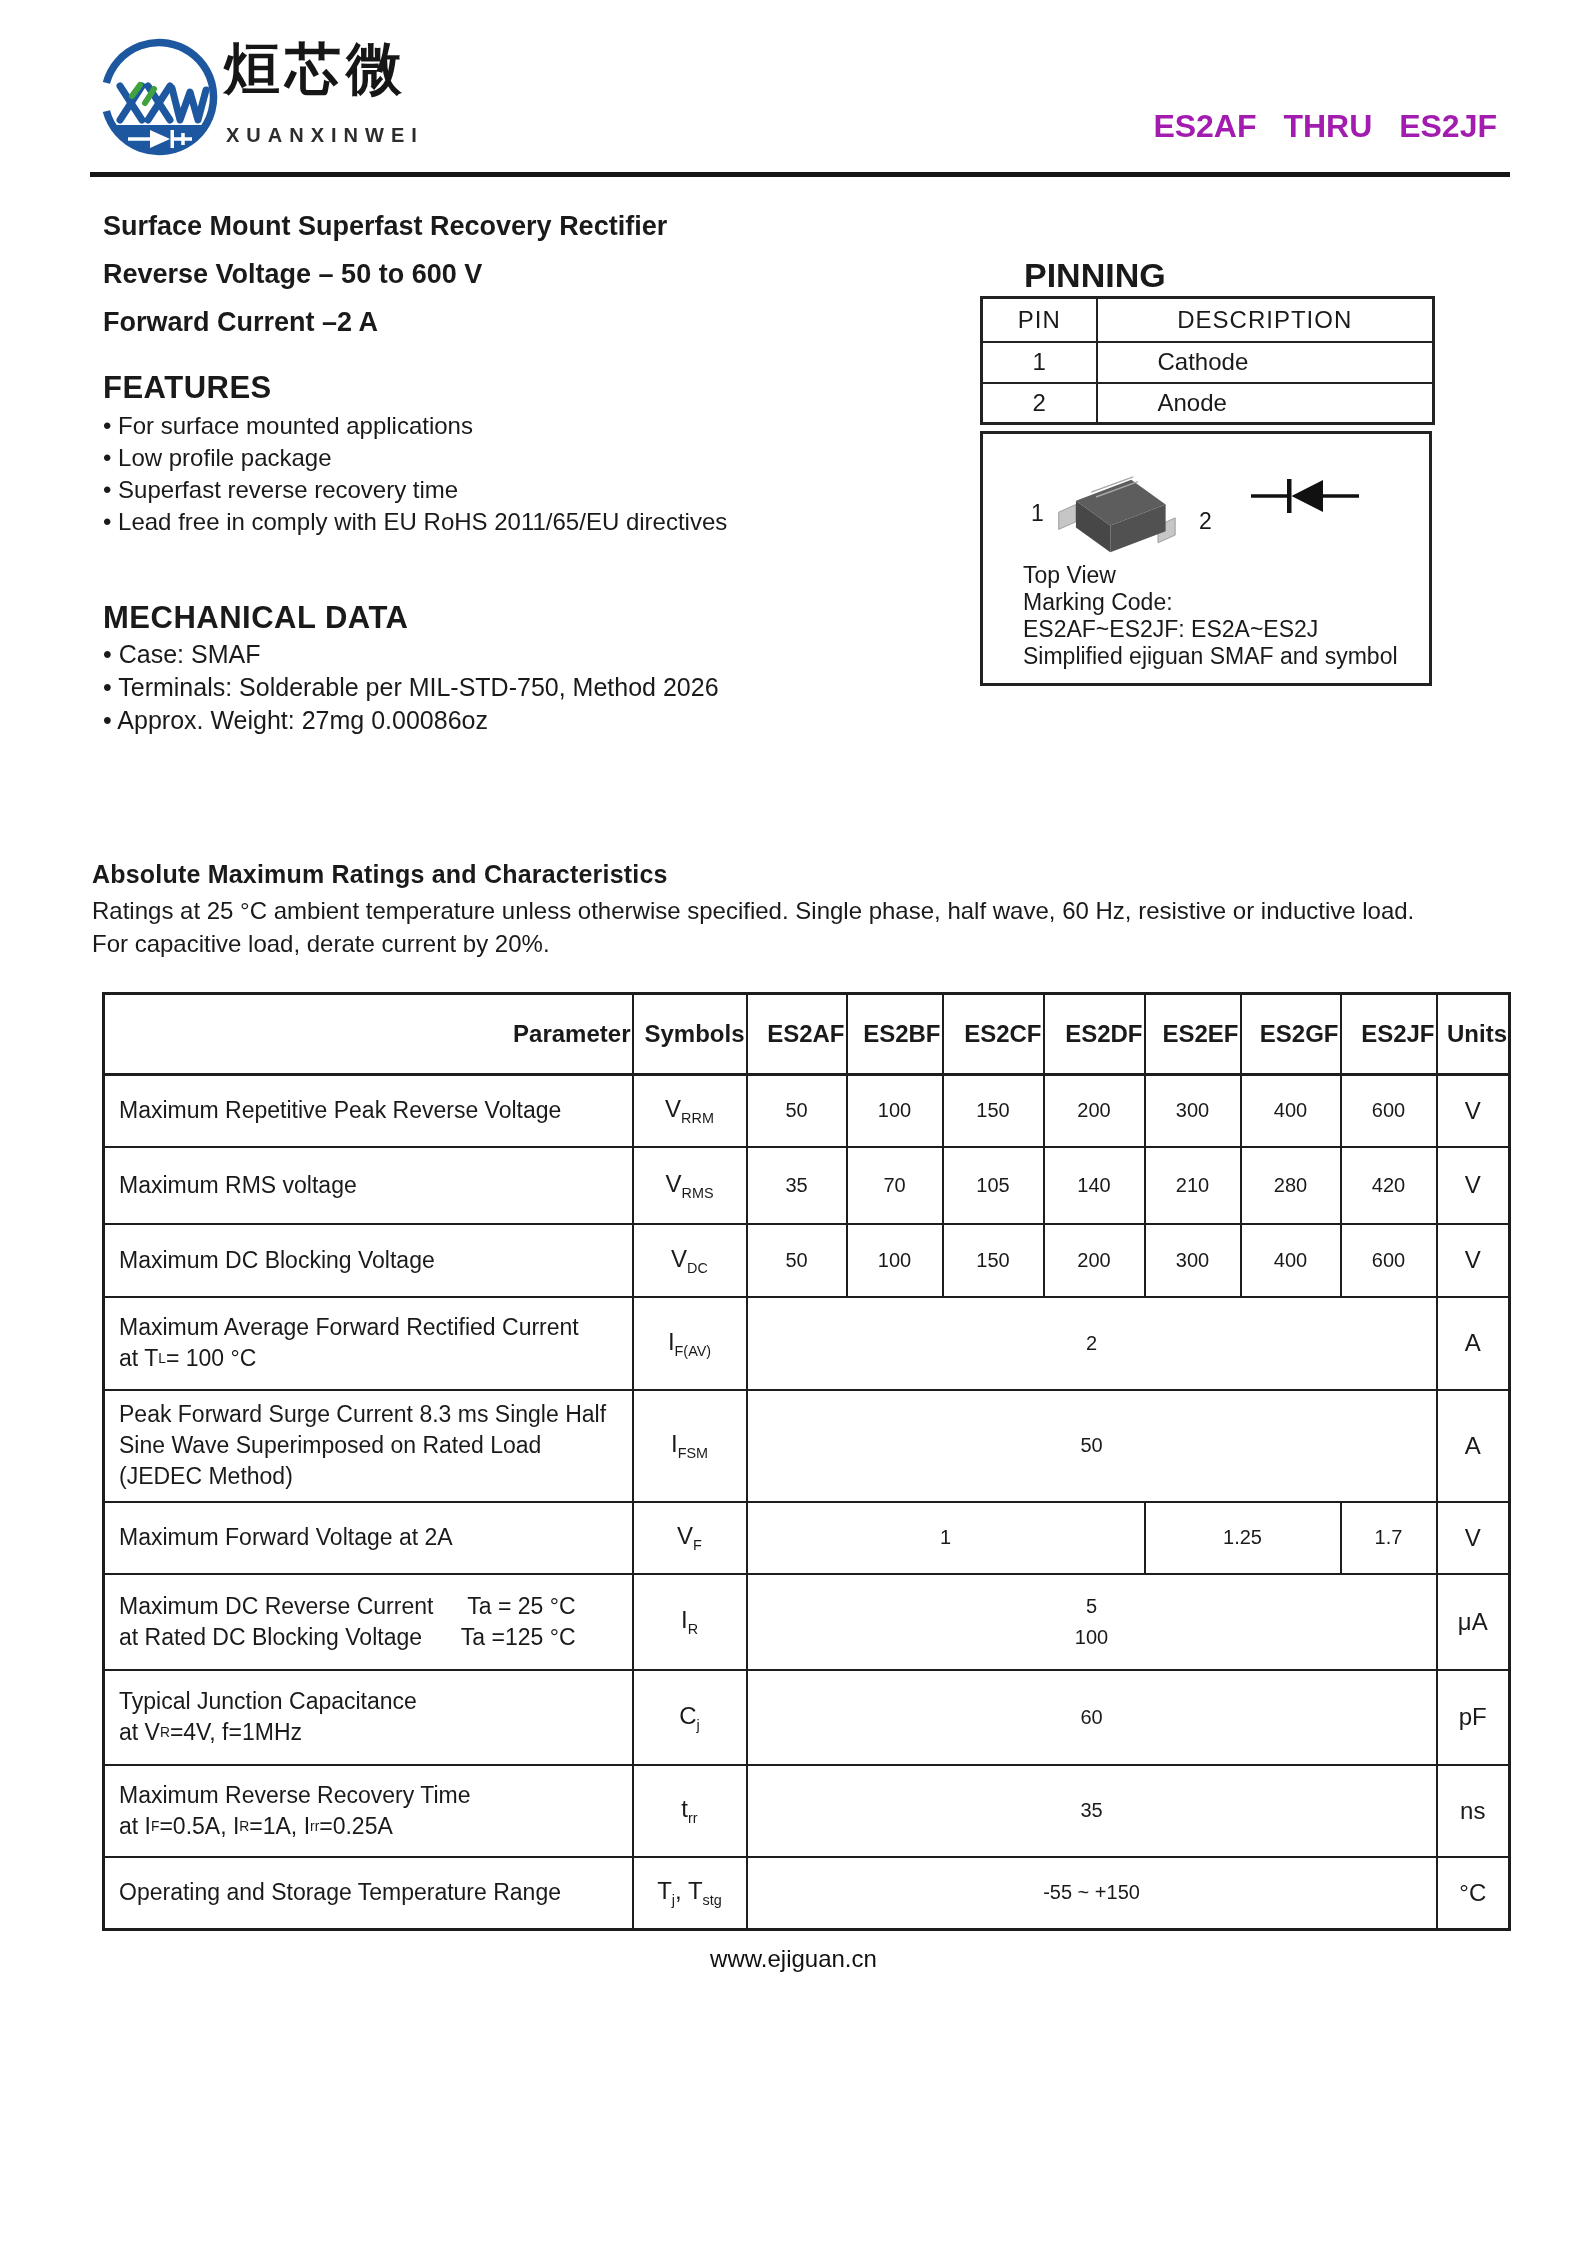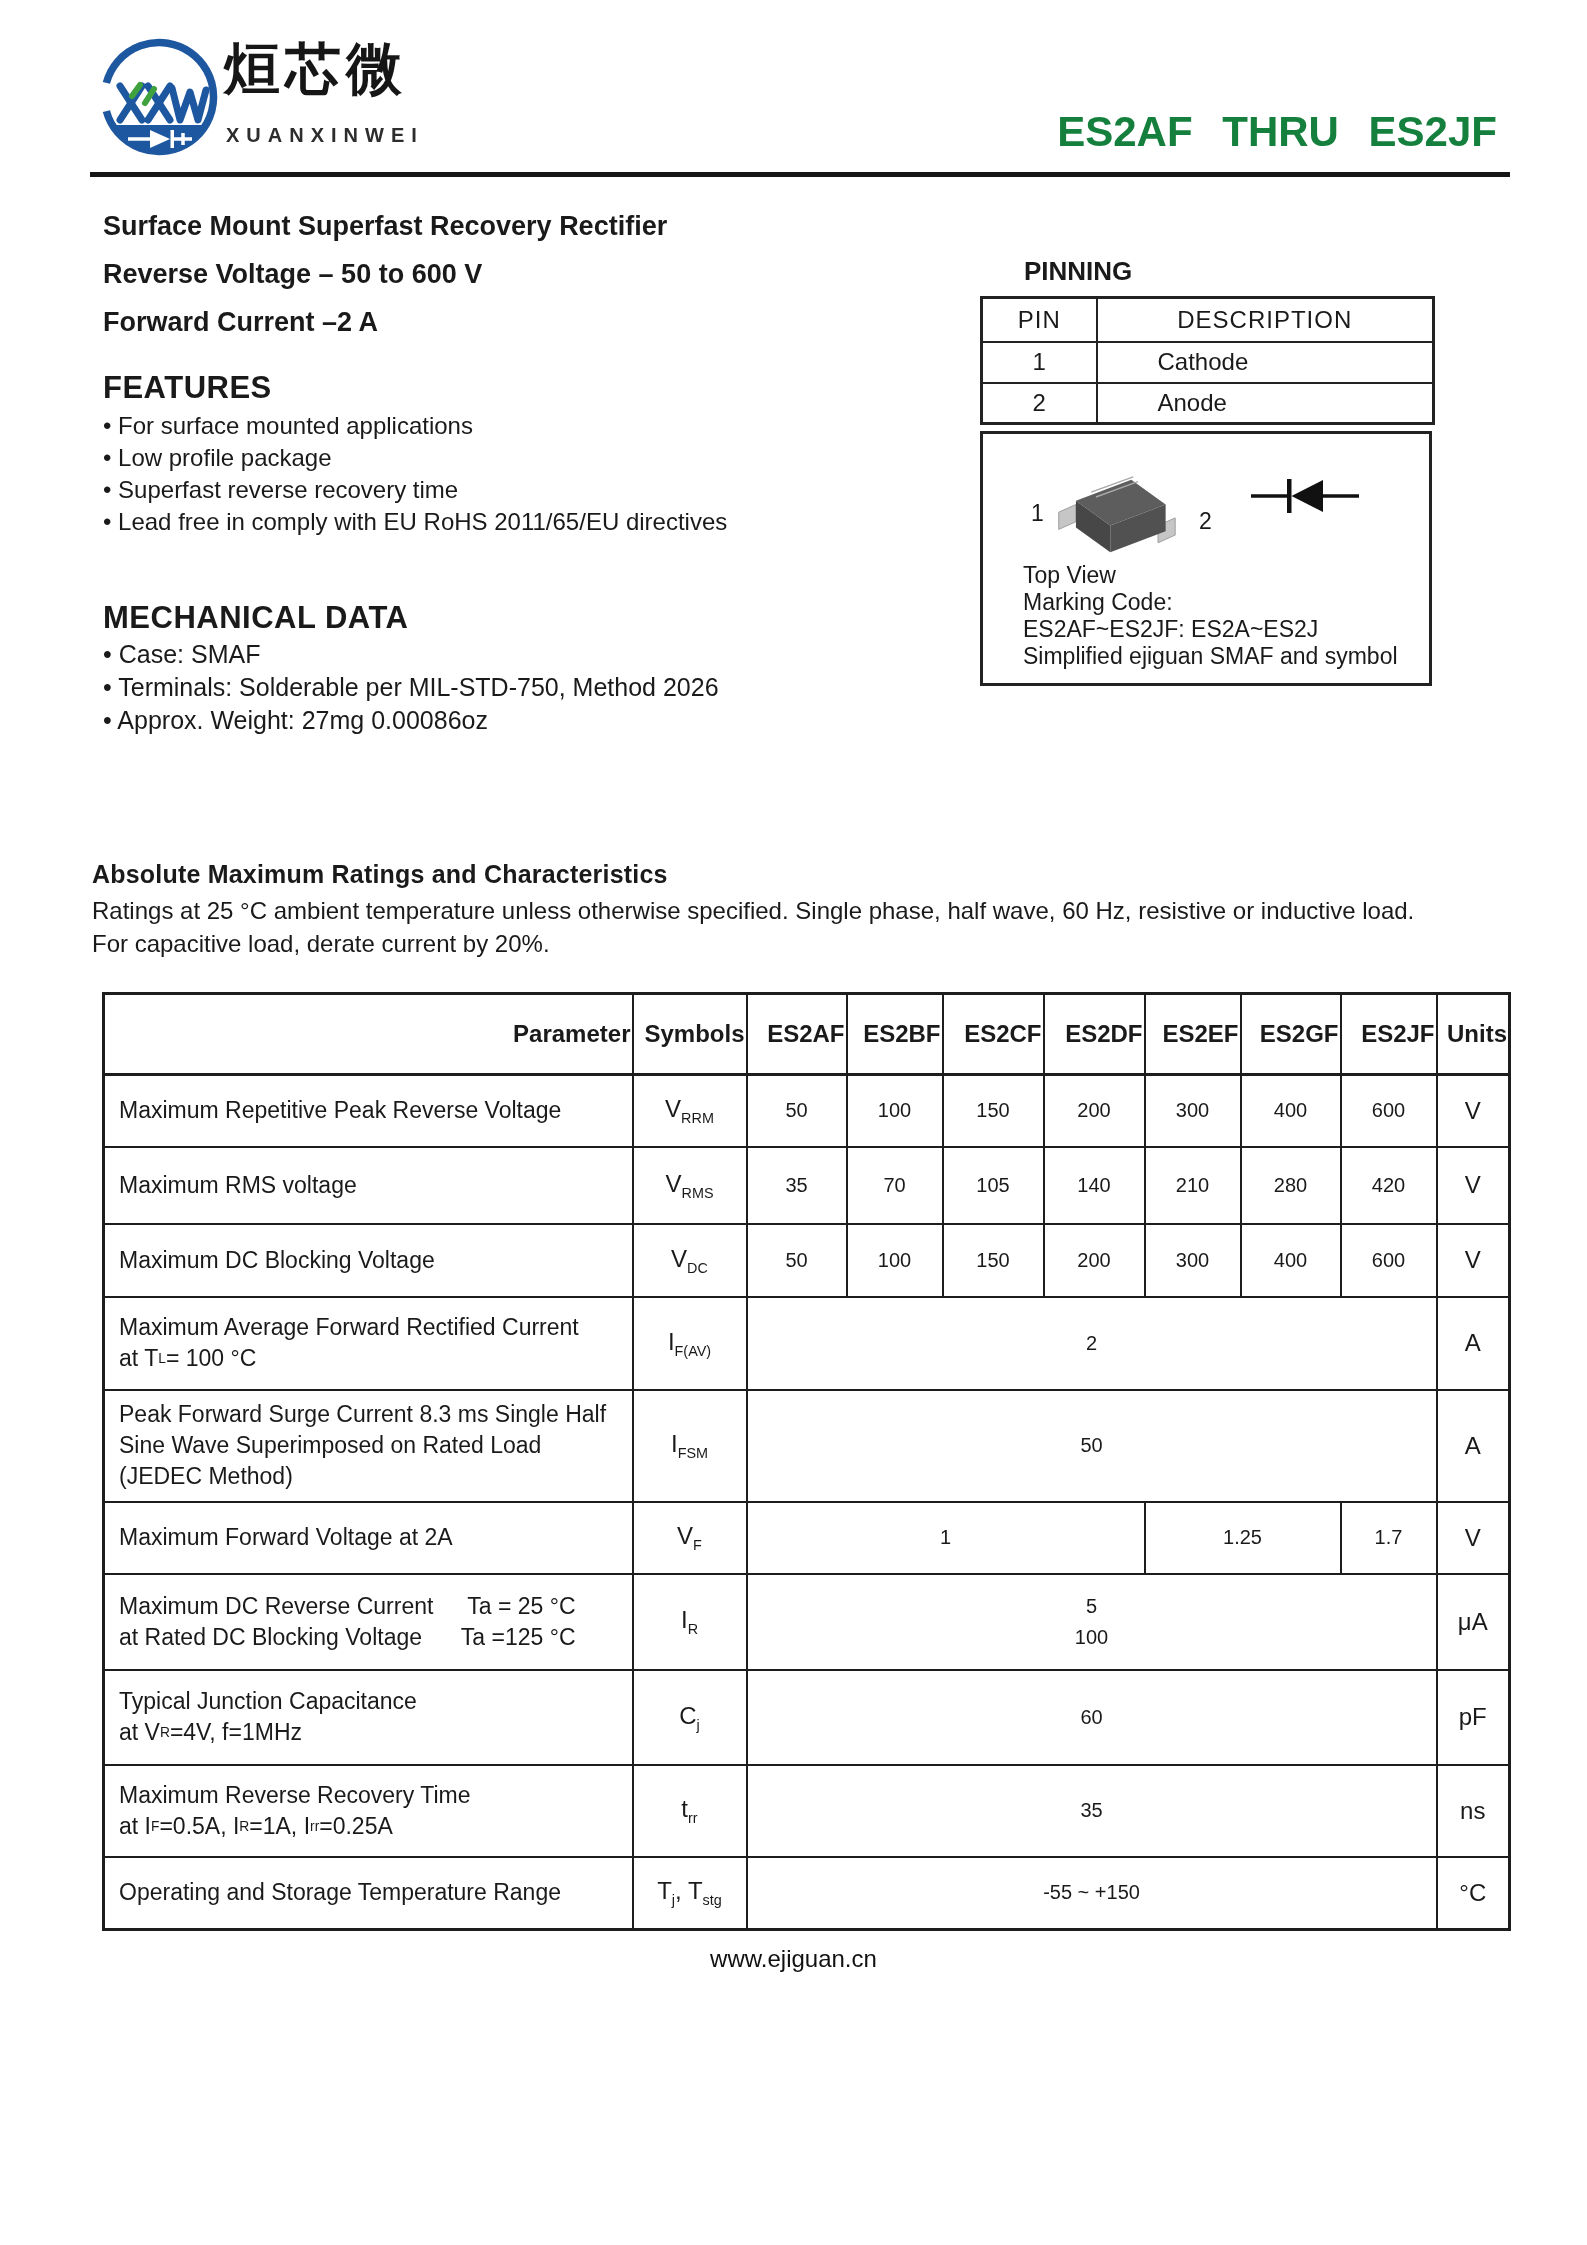--- a/index.html
+++ b/index.html
@@ -4,39 +4,39 @@
 <style>
   html,body{margin:0;padding:0;background:#e8e8e8;}
   .page{position:relative;width:1587px;height:2245px;background:#ffffff;margin:0 auto;
         font-family:"Liberation Sans","DejaVu Sans",sans-serif;color:#1a1a1a;overflow:hidden;}
 
   
   .logo-svg{position:absolute;left:98px;top:36px;width:122px;height:122px;}
   .brand-cn{position:absolute;left:224px;top:32px;font-size:56px;font-weight:900;letter-spacing:5px;color:#161616;
             font-family:"DejaVu Sans","Liberation Sans",sans-serif;}
   .brand-en{position:absolute;left:226px;top:124px;font-size:20px;font-weight:600;letter-spacing:7px;color:#2d2d2d;}
-  .doc-title{position:absolute;right:90px;top:108px;font-size:42px;font-weight:700;word-spacing:18px;color:#15803d;white-space:nowrap;}
+  .doc-title{position:absolute;right:90px;top:108px;font-size:32px;font-weight:700;word-spacing:18px;color:#a21caf;white-space:nowrap;}
   .rule{position:absolute;left:90px;top:172px;width:1420px;height:5px;background:#161616;}
 
   
   .summary{position:absolute;left:103px;top:202px;font-size:27px;font-weight:700;}
   .summary div{height:48px;line-height:48px;}
 
   
   .sec-h{position:absolute;font-size:31px;font-weight:700;letter-spacing:.5px;}
   .features-h{left:103px;top:370px;}
   .features{position:absolute;left:103px;top:410px;font-size:24px;}
   .features div{height:32px;line-height:32px;}
   .mech-h{left:103px;top:600px;}
   .mech{position:absolute;left:103px;top:638px;font-size:25px;}
   .mech div{height:33px;line-height:33px;}
   .bullet::before{content:"• ";}
 
   
-  .pinning-h{position:absolute;left:1024px;top:256px;font-size:26px;font-weight:700;}
+  .pinning-h{position:absolute;left:1024px;top:256px;font-size:34px;font-weight:700;}
   .pin-table{position:absolute;left:980px;top:296px;width:452px;border-collapse:collapse;table-layout:fixed;}
   .pin-table th,.pin-table td{border:2px solid #222;font-weight:400;font-size:24px;}
   .pin-table{border:3px solid #222;}
   .pin-table tr{height:41px;}
   .pin-table tr.hd{height:44px;}
   .pin-num{text-align:center;}
   .pin-desc{text-align:left;padding-left:60px;}
   .pin-table th{text-align:center;letter-spacing:1px;}
 
   

